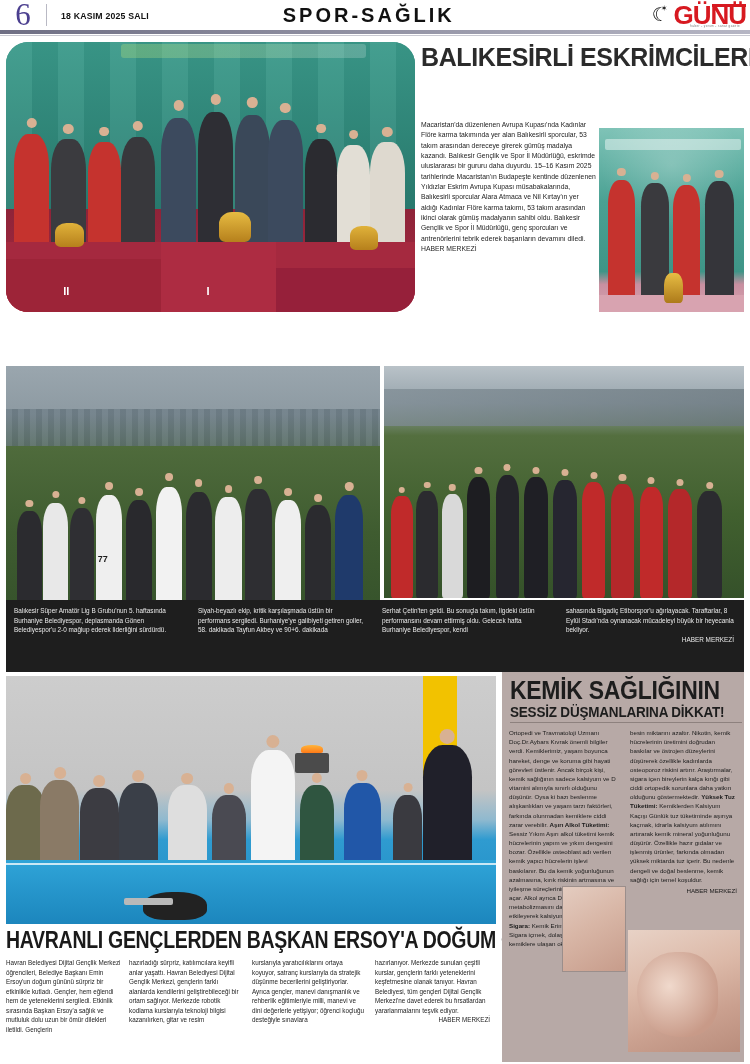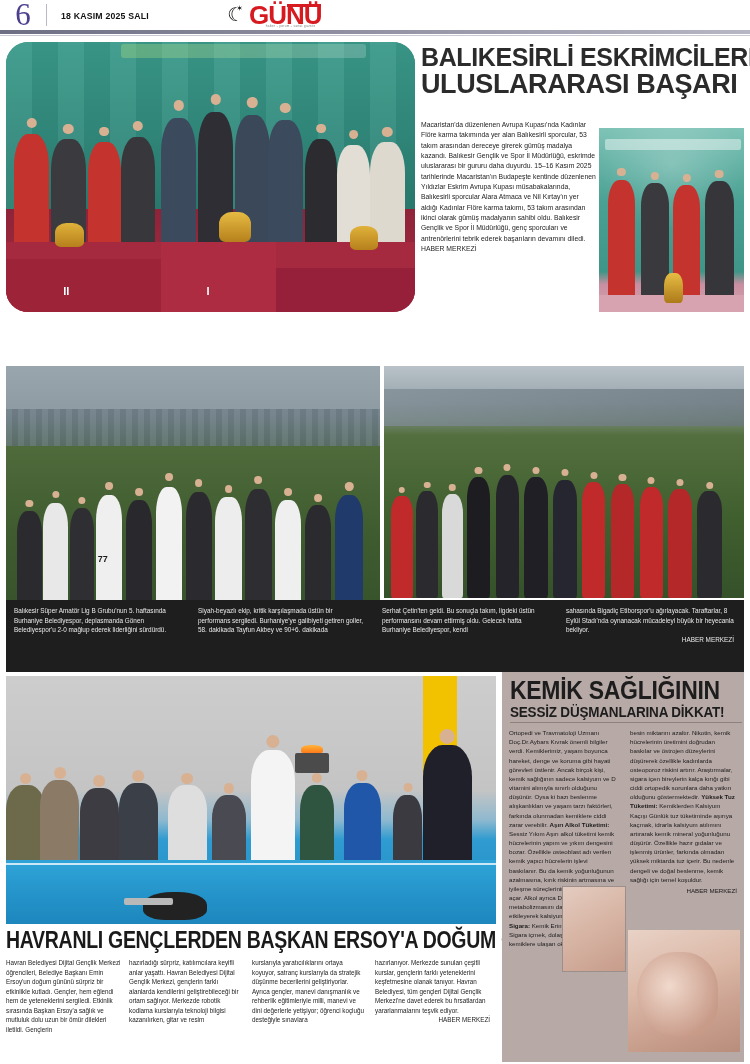--- a/index.html
+++ b/index.html
@@ -198,20 +198,21 @@
 </style>
 </head>
 <body>
 
 <div class="page">
 
   <div class="masthead">
     <div class="pagenum">6</div>
     <div class="vrule"></div>
     <div class="dateline">18 KASIM 2025 SALI</div>
+    <div class="section-title">SPOR-SAĞLIK</div>
     <div class="logo-wrap">
       <span class="logo-crescent">☾</span>
       <span class="logo-star">✶</span>
       <span class="logo-text">GÜNÜ</span>
       <span class="logo-bar"></span>
       <span class="logo-sub">haber - yorum - sanat gazete</span>
     </div>
   </div>
   <div class="rule-thick"></div>
   <div class="rule-thin"></div>
@@ -247,21 +248,20 @@
     <div style="position:absolute;left:12%;bottom:24%;width:7%;height:9%;
          background:linear-gradient(180deg,#e0b23a,#b6801c);border-radius:40% 40% 20% 20%;"></div>
     <div style="position:absolute;left:52%;bottom:26%;width:8%;height:11%;
          background:linear-gradient(180deg,#e6bb42,#b6801c);border-radius:40% 40% 20% 20%;"></div>
     <div style="position:absolute;left:84%;bottom:23%;width:7%;height:9%;
          background:linear-gradient(180deg,#e0b23a,#b6801c);border-radius:40% 40% 20% 20%;"></div>
   </div>
 
   <div class="s1-head">
     <span class="l">BALIKESİRLİ ESKRİMCİLERDEN</span>
-    <span class="l l2">ULUSLARARASI BAŞARI</span>
   </div>
 
   <div class="s1-body bodytext">Macaristan'da düzenlenen Avrupa Kupası'nda Kadınlar Flöre karma takımında yer alan Balıkesirli sporcular, 53 takım arasından dereceye girerek gümüş madalya kazandı. Balıkesir Gençlik ve Spor İl Müdürlüğü, eskrimde uluslararası bir gururu daha duyurdu. 15–16 Kasım 2025 tarihlerinde Macaristan'ın Budapeşte kentinde düzenlenen Yıldızlar Eskrim Avrupa Kupası müsabakalarında, Balıkesirli sporcular Alara Atmaca ve Nil Kırtay'ın yer aldığı Kadınlar Flöre karma takımı, 53 takım arasından ikinci olarak gümüş madalyanın sahibi oldu. Balıkesir Gençlik ve Spor İl Müdürlüğü, genç sporcuları ve antrenörlerini tebrik ederek başarıların devamını diledi. HABER MERKEZİ</div>
 
   <div class="photo ph-fence2" style="left:599px;top:128px;width:145px;height:184px;">
     <div style="position:absolute;left:4%;top:6%;width:94%;height:11px;
          background:rgba(255,255,255,.55);border-radius:2px;opacity:.8;"></div>
     <div class="figs">
       <div class="fig" style="left:6%;width:19%;height:72%;background:#c5332e;"></div>
       <div class="fig" style="left:29%;width:19%;height:70%;background:#3a3a3e;"></div>

